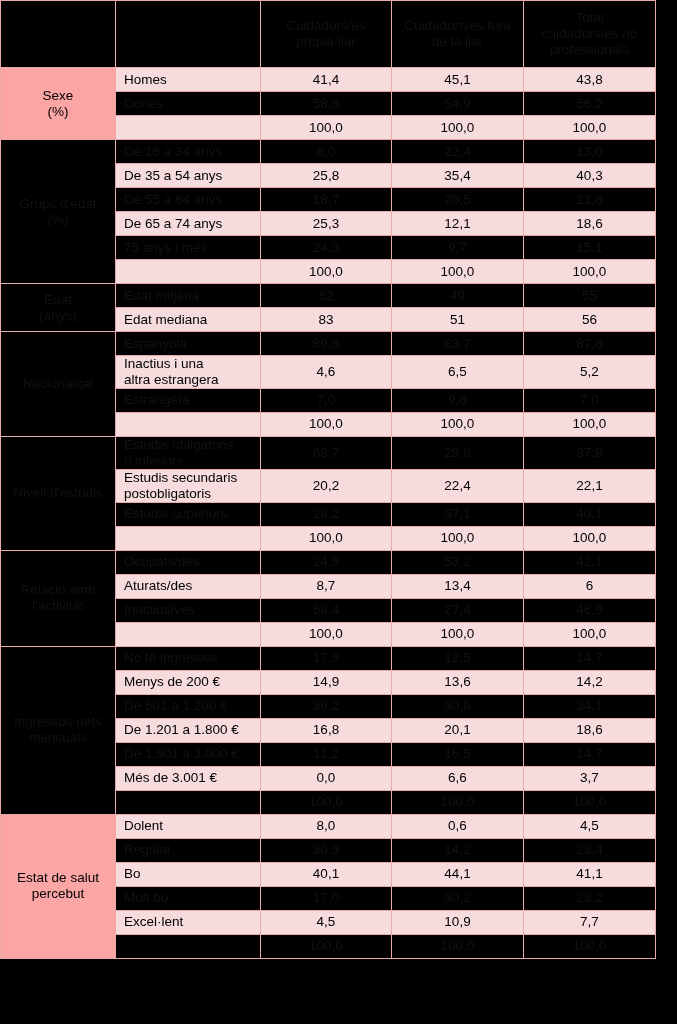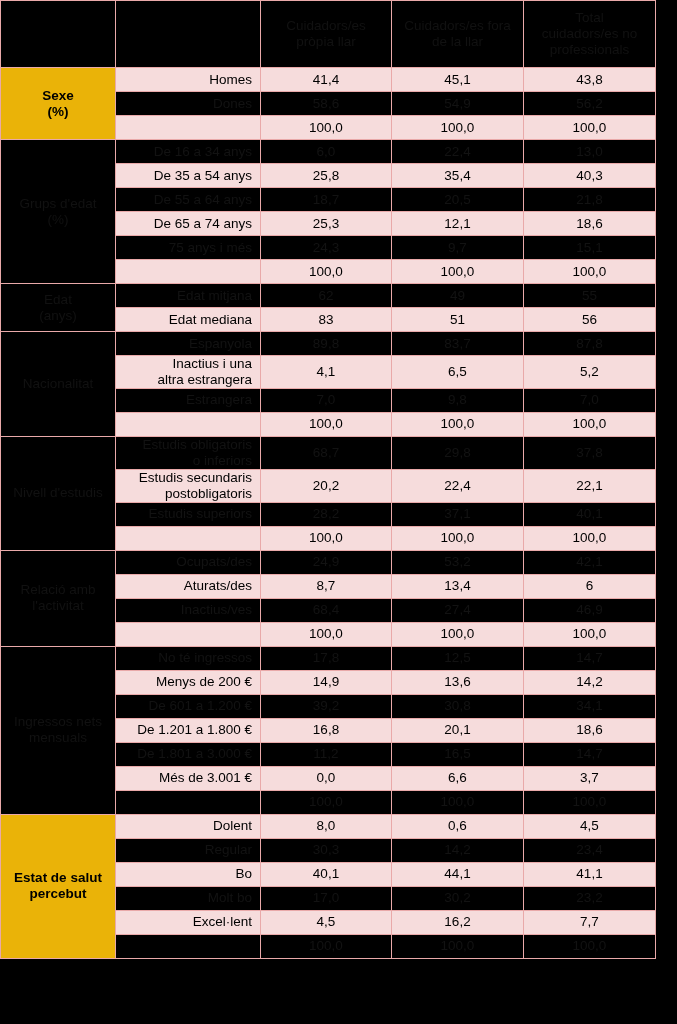--- a/index.html
+++ b/index.html
@@ -40,28 +40,28 @@
     height:67px;
     font-size:13px;
   }
   thead th.blank{background:#000;border-color:#e9a9a9;}
 
   
   td.group{
     text-align:center;
     font-size:13.5px;
   }
-  td.group.lit{background:#eab308;color:#000;font-weight:bold;}
+  td.group.lit{background:#fca5a5;color:#000;}
   td.group.dark{background:#000;color:#111;}
 
   
   tr.lit td.lbl, tr.lit td.val{background:#f6dcdc;color:#000;}
   tr.dark td.lbl, tr.dark td.val{background:#000;color:#121212;}
 
-  td.lbl{text-align:right;}
+  td.lbl{text-align:left;}
   td.val{text-align:center;}
 
   tr.r   td{height:24px;}
   tr.r2  td{height:32px;}
 </style>
 </head>
 <body>
 
 <div id="sheet">
   <table class="stat">
@@ -163,21 +163,21 @@
         </tr>
         <tr class="r dark">
           <td class="group dark" rowspan="4">Nacionalitat</td>
           <td class="lbl">Espanyola</td>
           <td class="val">89,8</td>
           <td class="val">83,7</td>
           <td class="val">87,8</td>
         </tr>
         <tr class="r lit r2">
           <td class="lbl"><span>Inactius i una</span><br><span>altra estrangera</span></td>
-          <td class="val">4,1</td>
+          <td class="val">4,6</td>
           <td class="val">6,5</td>
           <td class="val">5,2</td>
         </tr>
         <tr class="r dark">
           <td class="lbl">Estrangera</td>
           <td class="val">7,0</td>
           <td class="val">9,8</td>
           <td class="val">7,0</td>
         </tr>
         <tr class="r lit">
@@ -300,21 +300,21 @@
         </tr>
         <tr class="r dark">
           <td class="lbl">Molt bo</td>
           <td class="val">17,0</td>
           <td class="val">30,2</td>
           <td class="val">23,2</td>
         </tr>
         <tr class="r lit">
           <td class="lbl">Excel·lent</td>
           <td class="val">4,5</td>
-          <td class="val">16,2</td>
+          <td class="val">10,9</td>
           <td class="val">7,7</td>
         </tr>
         <tr class="r dark">
           <td class="lbl"></td>
           <td class="val">100,0</td>
           <td class="val">100,0</td>
           <td class="val">100,0</td>
         </tr>
       </tbody>
   </table>

